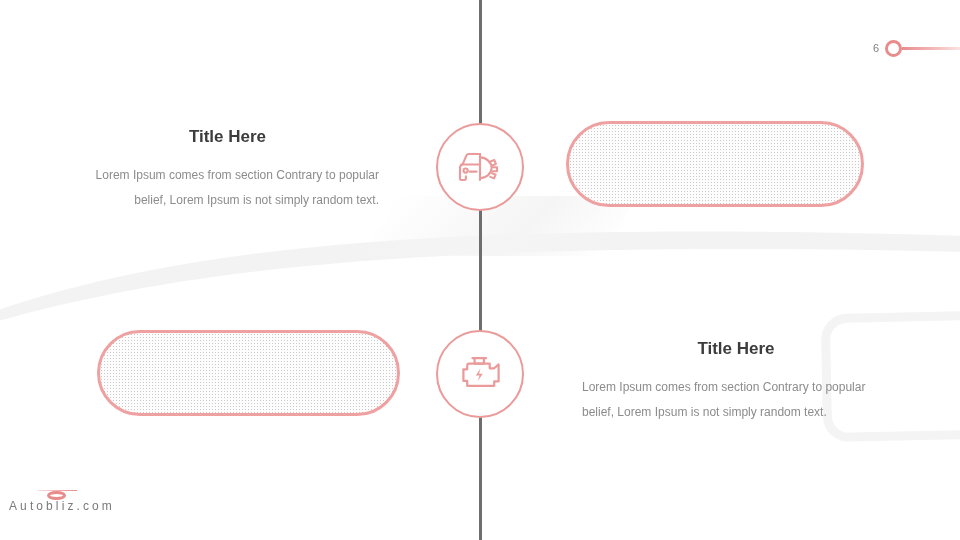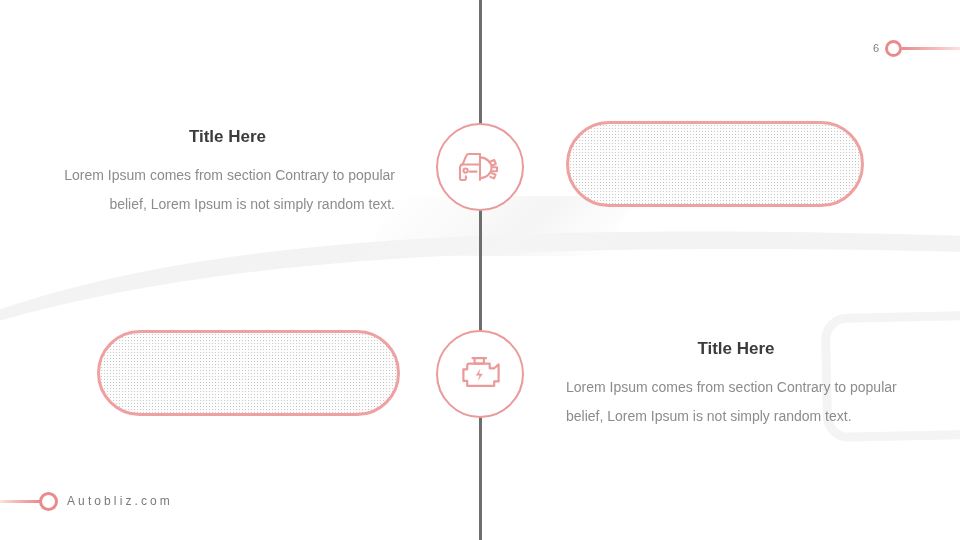--- a/index.html
+++ b/index.html
@@ -26,42 +26,42 @@
   .pagenum-wrap{position:absolute;top:36px;right:0;display:flex;align-items:center;height:24px;}
   .pagenum{font-size:11px;color:#808080;margin-right:6px;line-height:1;}
   .ring{width:17px;height:17px;border-radius:50%;border:3px solid #e98b8b;box-sizing:border-box;
         background:#fff;flex:0 0 auto;}
   .pagenum-line{width:58px;height:3px;
         background:linear-gradient(90deg,#e98b8b 0%,#f6c6c6 70%,#fbe2e2 100%);}
 
   
   .txt-block{position:absolute;}
   .txt-title{font-size:17px;font-weight:bold;color:#3c3c3c;line-height:1.25;margin:0 0 14px 0;text-align:center;}
-  .txt-body{font-size:14px;color:#8c8c8c;line-height:2.05;margin:0;}
+  .txt-body{font-size:12px;color:#8c8c8c;line-height:2.05;margin:16px;}
   .tb-topleft{left:60px;top:126px;width:335px;text-align:right;}
   .tb-botright{left:566px;top:338px;width:340px;text-align:left;}
 
   
   .icon-circle{position:absolute;width:88px;height:88px;border-radius:50%;
     border:2px solid #eb9a9a;box-sizing:border-box;background:#fff;
     display:flex;align-items:center;justify-content:center;}
   .ic-top{left:436px;top:123px;}
   .ic-bot{left:436px;top:330px;}
   .icon-circle svg{display:block;}
 
   
   .pill{position:absolute;box-sizing:border-box;border:3px solid #efa0a0;border-radius:999px;
     background-color:#fdfdfd;
     background-image:radial-gradient(#c9c9c9 0.55px, transparent 0.6px);
     background-size:3px 3px;background-position:0 0;}
   .pill-tr{left:566px;top:121px;width:298px;height:86px;}
   .pill-bl{left:97px;top:330px;width:303px;height:86px;}
 
   
-  .footer{position:absolute;left:0;top:490px;display:flex;align-items:center;height:22px;}
+  .footer{position:absolute;left:0;top:490px;display:flex;align-items:center;height:22px;flex-direction:column;}
   .footer-line{width:40px;height:3px;
     background:linear-gradient(90deg,#fbe2e2 0%,#f3b4b4 45%,#e98b8b 100%);}
   .footer-ring{width:19px;height:19px;border-radius:50%;border:3px solid #e98b8b;
     box-sizing:border-box;background:#fff;margin-left:-1px;}
   .footer-name{font-size:12px;color:#7a7a7a;letter-spacing:3.1px;margin-left:9px;line-height:1;}
 </style>
 </head>
 <body>
 
 <div class="slide">

